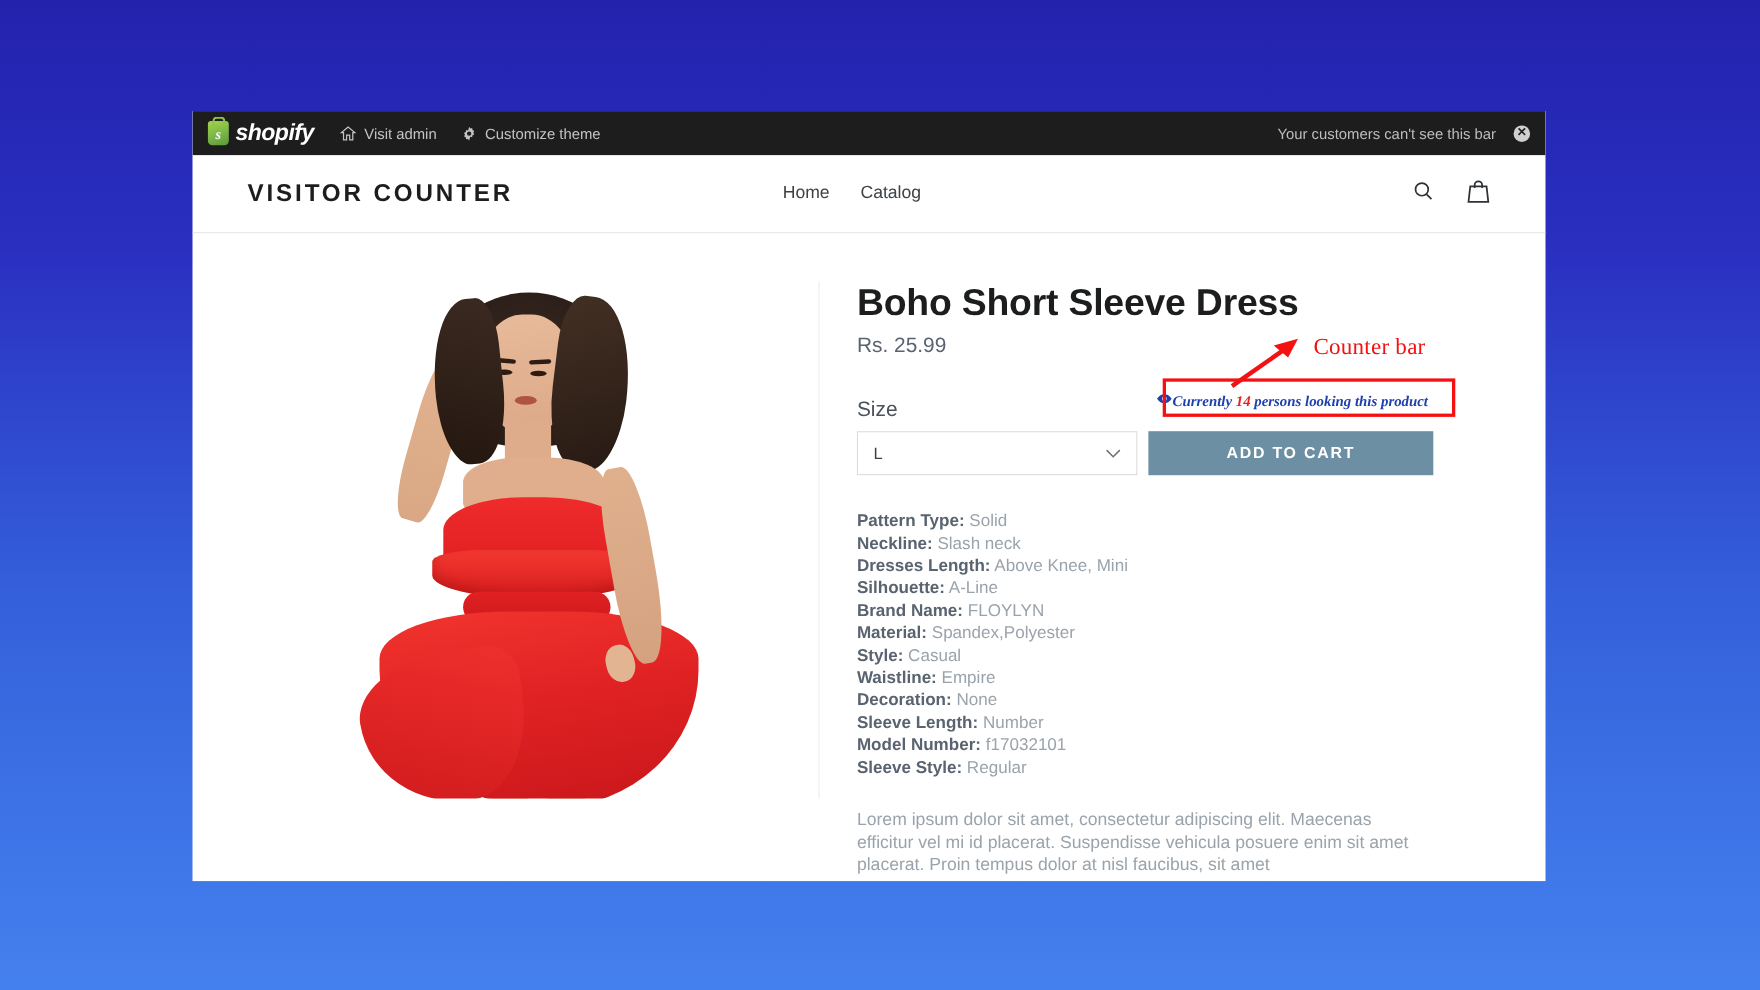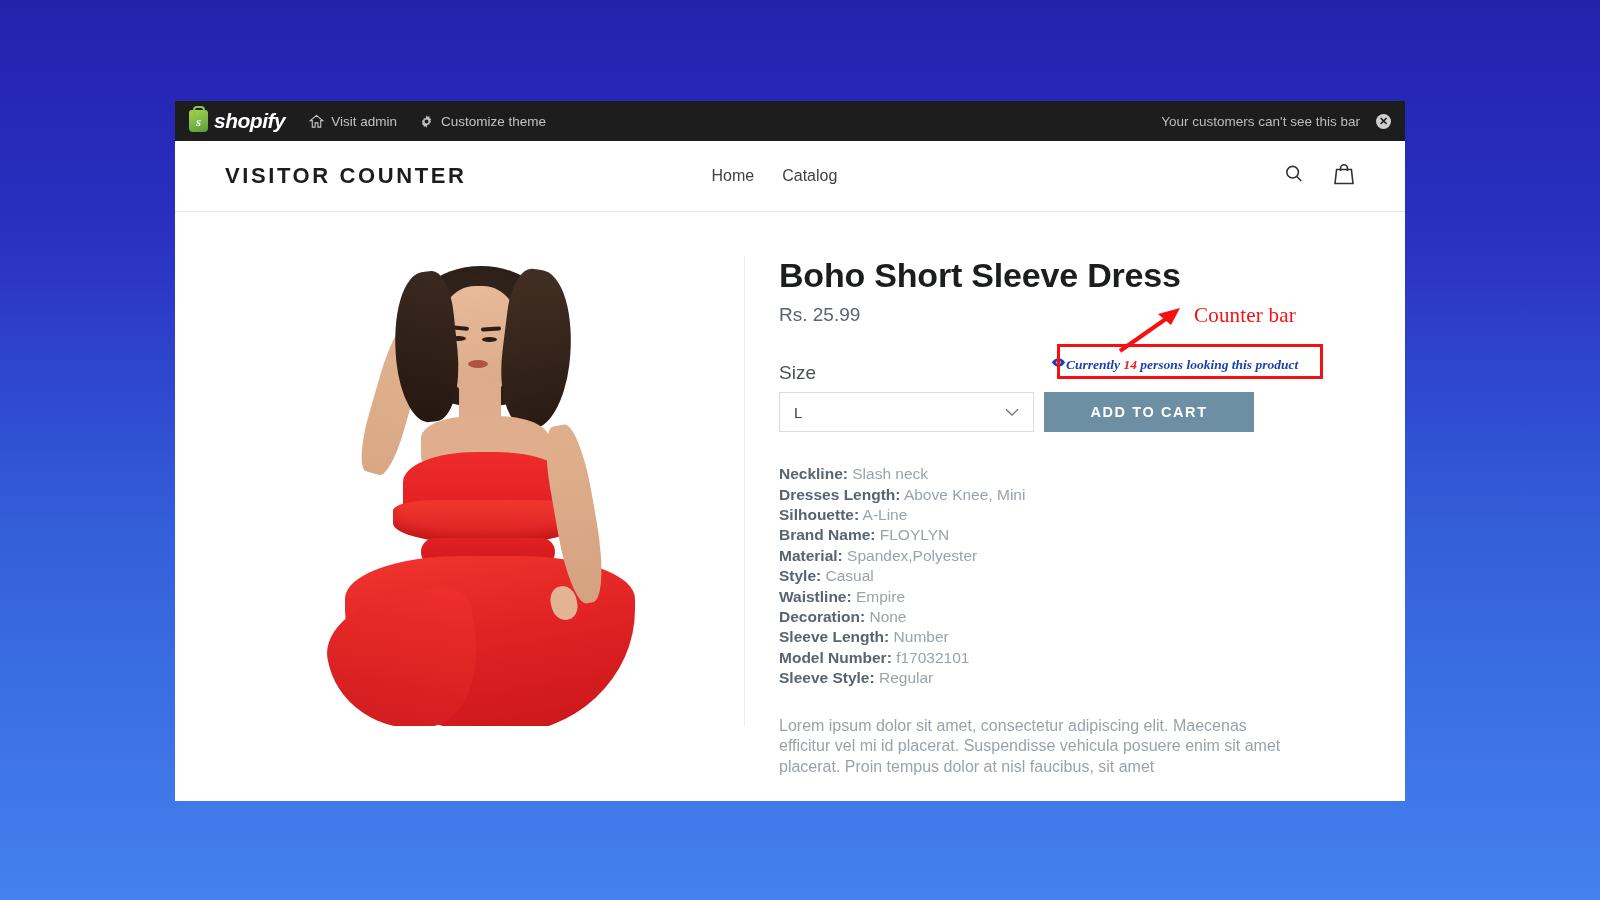--- a/index.html
+++ b/index.html
@@ -270,21 +270,21 @@
     align-items: center;
     justify-content: space-between;
     padding: 0 14px;
     font-size: 15px;
     color: #3d4347;
     cursor: pointer;
   }
   .chev { color:#6a7075; font-size: 13px; }
   .cart-block { margin-left: 10px; position: relative; }
   .add-to-cart {
-    width: 210px;
+    width: 259px;
     height: 40px;
     background: #6d8fa3;
     color: #ffffff;
     border: none;
     font-size: 14.5px;
     font-weight: bold;
     letter-spacing: 1.6px;
     cursor: pointer;
     font-family: "Liberation Sans", sans-serif;
   }
@@ -475,20 +475,21 @@
                 <circle cx="9" cy="6" r="1.5" fill="#1d3faf"></circle>
               </svg>
             </span>
             <span class="counter-text"><span>Currently </span><b>14</b><span> persons looking this product</span></span>
           </div>
           <button class="add-to-cart">ADD TO CART</button>
         </div>
       </div>
 
       <div class="specs">
+        <div class="spec-row"><span class="spec-key">Pattern Type:</span> <span>Solid</span></div>
         <div class="spec-row"><span class="spec-key">Neckline:</span> <span>Slash neck</span></div>
         <div class="spec-row"><span class="spec-key">Dresses Length:</span> <span>Above Knee, Mini</span></div>
         <div class="spec-row"><span class="spec-key">Silhouette:</span> <span>A-Line</span></div>
         <div class="spec-row"><span class="spec-key">Brand Name:</span> <span>FLOYLYN</span></div>
         <div class="spec-row"><span class="spec-key">Material:</span> <span>Spandex,Polyester</span></div>
         <div class="spec-row"><span class="spec-key">Style:</span> <span>Casual</span></div>
         <div class="spec-row"><span class="spec-key">Waistline:</span> <span>Empire</span></div>
         <div class="spec-row"><span class="spec-key">Decoration:</span> <span>None</span></div>
         <div class="spec-row"><span class="spec-key">Sleeve Length:</span> <span>Number</span></div>
         <div class="spec-row"><span class="spec-key">Model Number:</span> <span>f17032101</span></div>

